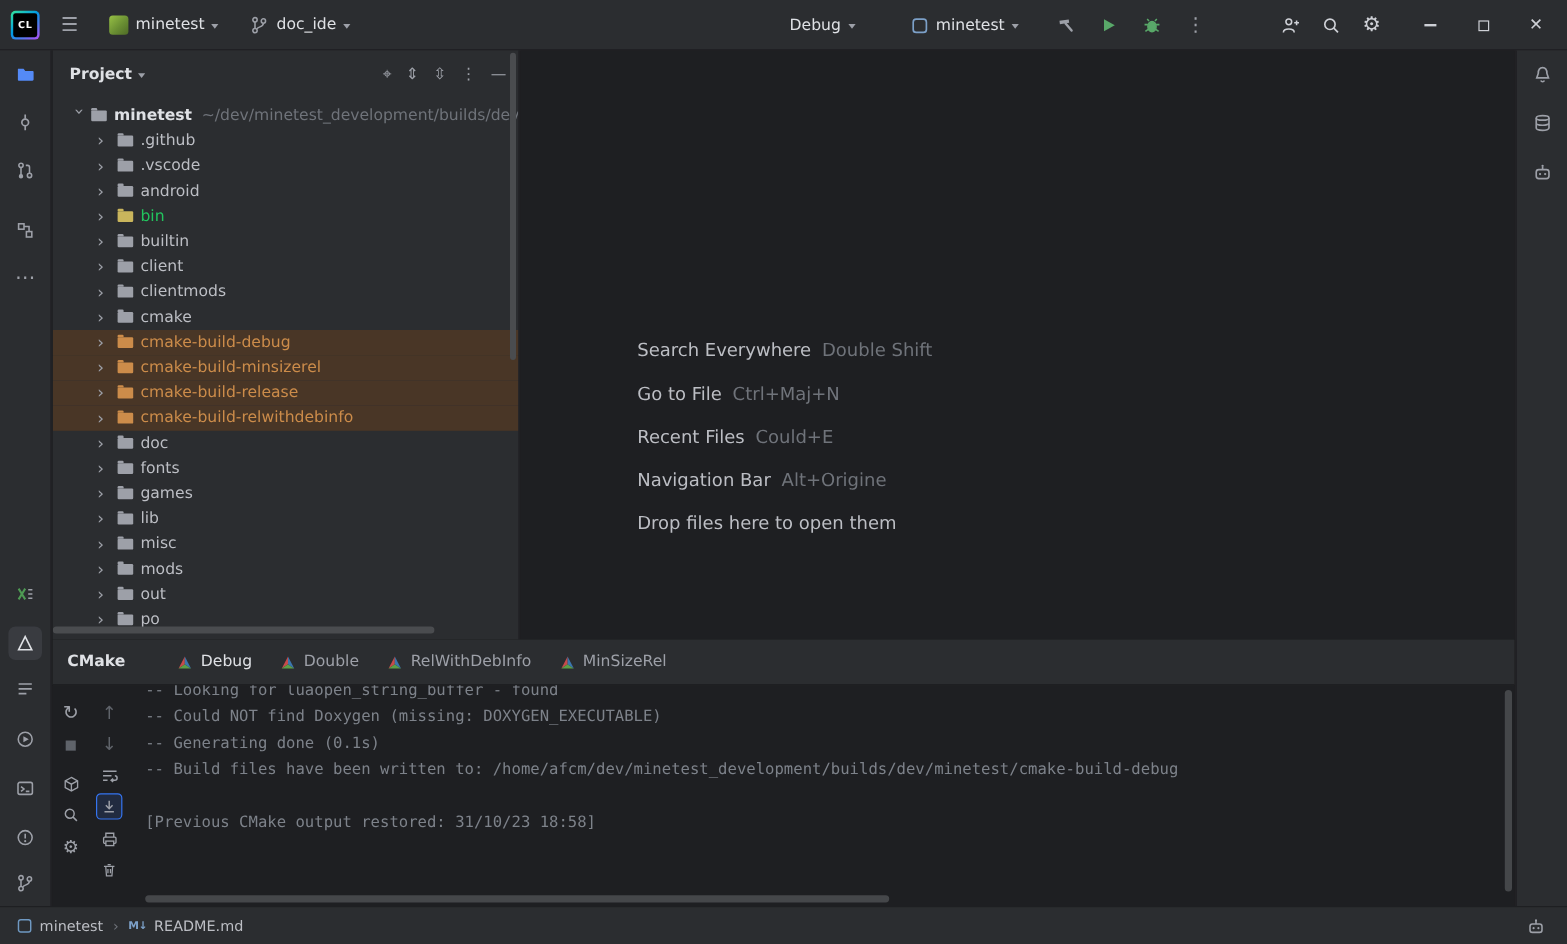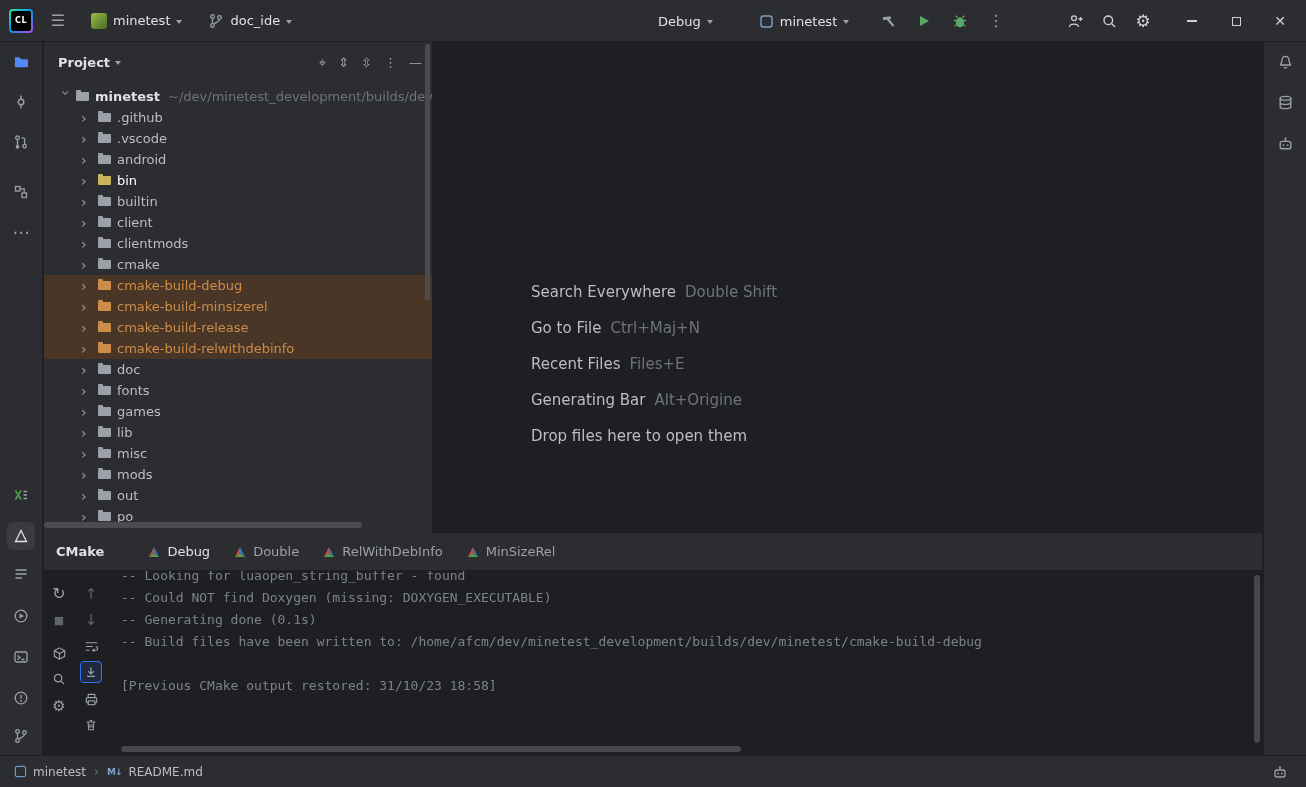--- a/index.html
+++ b/index.html
@@ -65,21 +65,21 @@
   .chev { width:15px; color:#9da0a8; font-size:14px; line-height:1; flex:0 0 15px; }
   .chev.open { transform:rotate(90deg); transform-origin:45% 50%; }
   .fold { width:13px; height:9px; background:#9da0a8; border-radius:1px;
     position:relative; margin:0 6px 0 2px; flex:0 0 13px; }
   .fold::before { content:""; position:absolute; top:-2px; left:0; width:5px; height:2px;
     background:inherit; border-radius:1px 1px 0 0; }
   .fold.y { background:#c9b55c; }
   .fold.o { background:#cc8c4a; }
   .tname { color:#bcbec4; }
   .row.root .tname { color:#dfe1e5; }
-  .row .tname.y { color:#ffffff; }
+  .row .tname.y { color:#22c55e; }
   .row .tname.o { color:#cc8c4a; }
   .tpath { color:#6f737a; margin-left:8px; overflow:hidden; text-overflow:clip; }
   .pp-vscroll { position:absolute; right:2px; top:2px; width:5px; height:256px;
     background:#4a4c4f; border-radius:3px; }
   .pp-hscroll { position:absolute; left:0px; bottom:5px; width:318px; height:6px;
     background:#4a4c4f; border-radius:3px; }
 
   
   .editor { position:absolute; left:434px; top:42px; right:44px; height:491px;
     background:#1e1f22; overflow:hidden; }
@@ -485,24 +485,24 @@
     <div class="es-row">
       <span class="es-action">Search Everywhere</span>
       <span class="es-keys">Double Shift</span>
     </div>
     <div class="es-row">
       <span class="es-action">Go to File</span>
       <span class="es-keys">Ctrl+Maj+N</span>
     </div>
     <div class="es-row">
       <span class="es-action">Recent Files</span>
-      <span class="es-keys">Files+E</span>
+      <span class="es-keys">Could+E</span>
     </div>
     <div class="es-row">
-      <span class="es-action">Generating Bar</span>
+      <span class="es-action">Navigation Bar</span>
       <span class="es-keys">Alt+Origine</span>
     </div>
     <div class="es-row">
       <span class="es-action">Drop files here to open them</span>
     </div>
   </div>
 </div>
 
 <div class="bottom-panel">
   <div class="bp-tabs">

